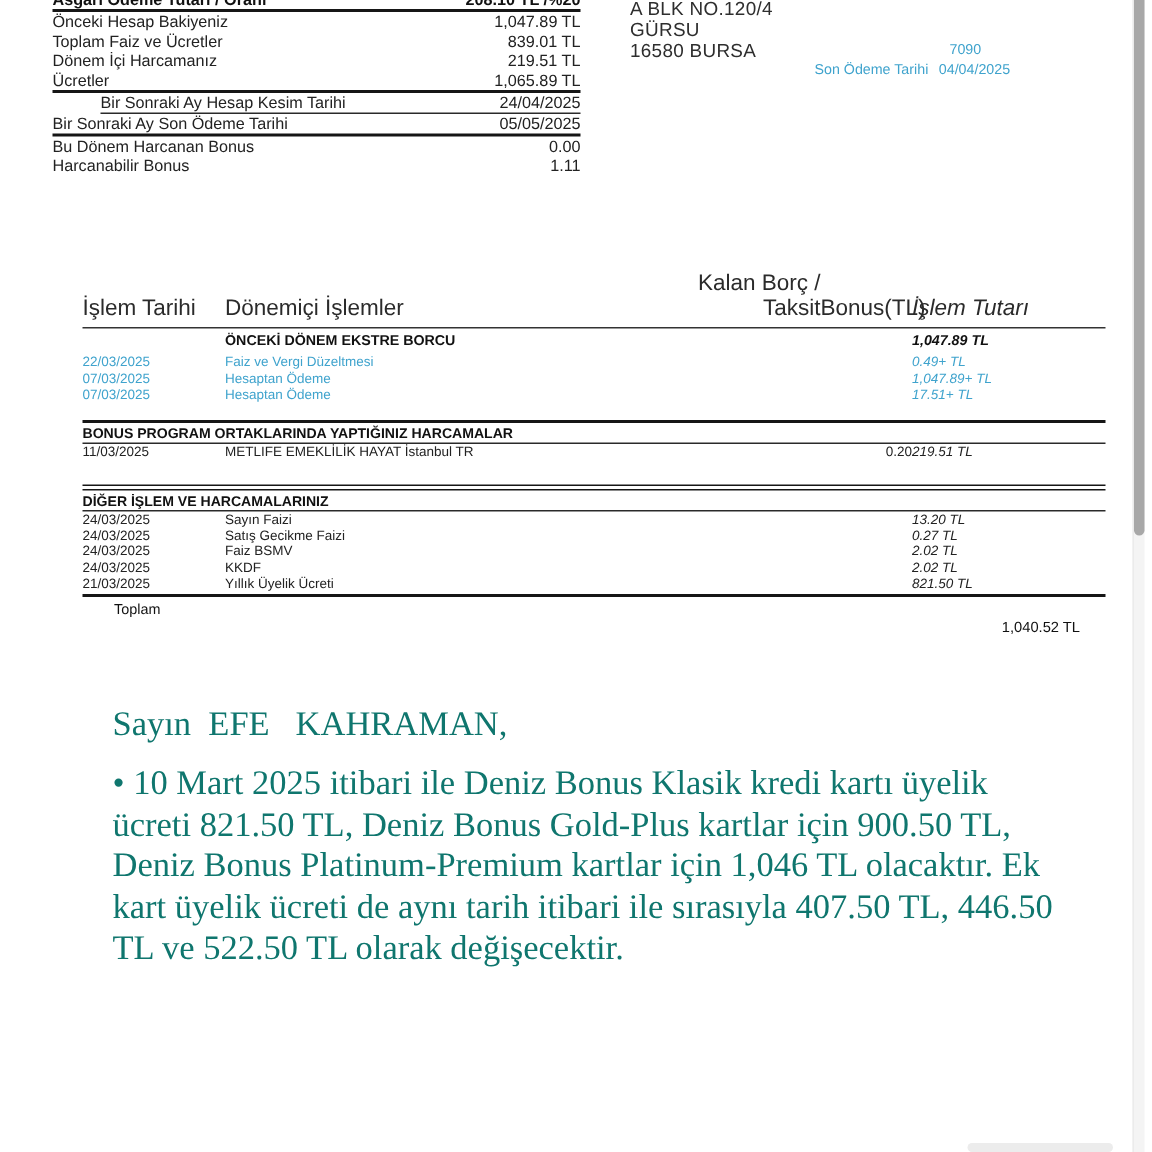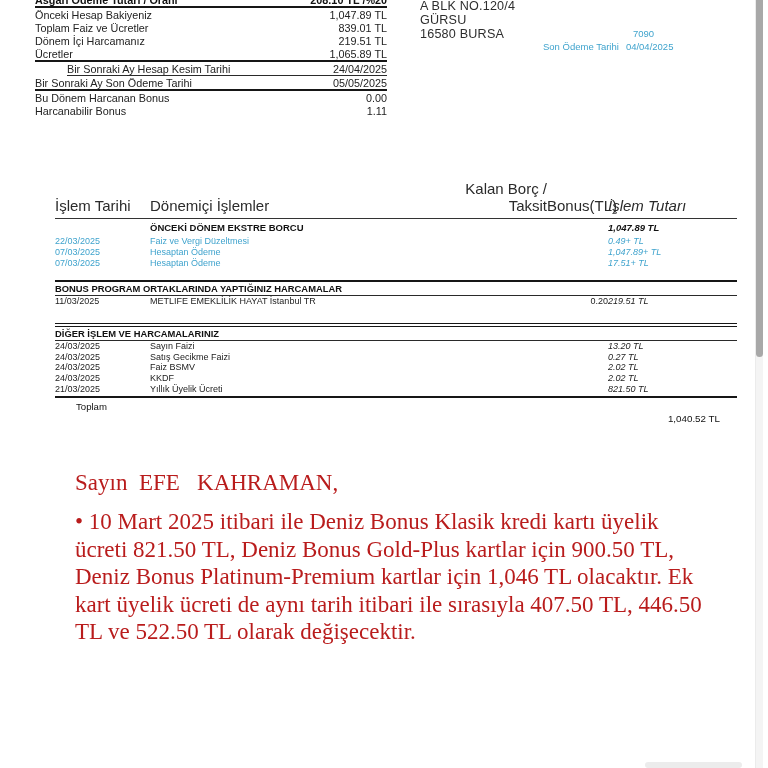--- a/index.html
+++ b/index.html
@@ -31,21 +31,21 @@
   .tx-title{font-weight:bold;font-size:9.4px;color:#111;height:13px;display:flex;align-items:center;border-bottom:1px solid #2a2a2a;}
   .tx-section.b-thick{border-bottom:2px solid #161616;}
   .tx-section.b-double{border-bottom:4px double #161616;}
   #txbody .tx-section:nth-child(1){padding-bottom:12px;}
   #txbody .tx-section:nth-child(2){padding-bottom:16px;}
   #txbody .tx-section:nth-child(3){padding-bottom:2px;}
   .tx-total{position:relative;height:32px;}
   .t-label{position:absolute;left:1px;top:3px;font-weight:normal;font-size:9.6px;color:#111;margin-left:20px;}
   .t-amount{position:absolute;right:17px;top:15px;font-weight:normal;font-size:9.8px;color:#111;}
   
-  .letter{position:absolute;left:75px;top:470px;width:665px;font-family:"Liberation Serif",serif;font-size:23px;color:#b91c1c;}
+  .letter{position:absolute;left:75px;top:470px;width:665px;font-family:"Liberation Serif",serif;font-size:23px;color:#0f766e;}
   .salutation{white-space:pre-wrap;line-height:26px;margin-bottom:12px;}
   .letter-line{line-height:27.6px;white-space:pre;}
   
   .scroll-track{position:absolute;right:5px;top:0;width:7px;height:768px;background:#f4f4f4;border-left:1px solid #ebebeb;}
   .scroll-thumb{position:absolute;right:5px;top:0;width:7px;height:357px;background:#a8a8a8;border-radius:0 0 4px 4px;}
   .bottom-pill{position:absolute;left:645px;top:762px;width:97px;height:6px;background:#ececec;border-radius:3px;}
 </style>
 </head>
 <body>
 

